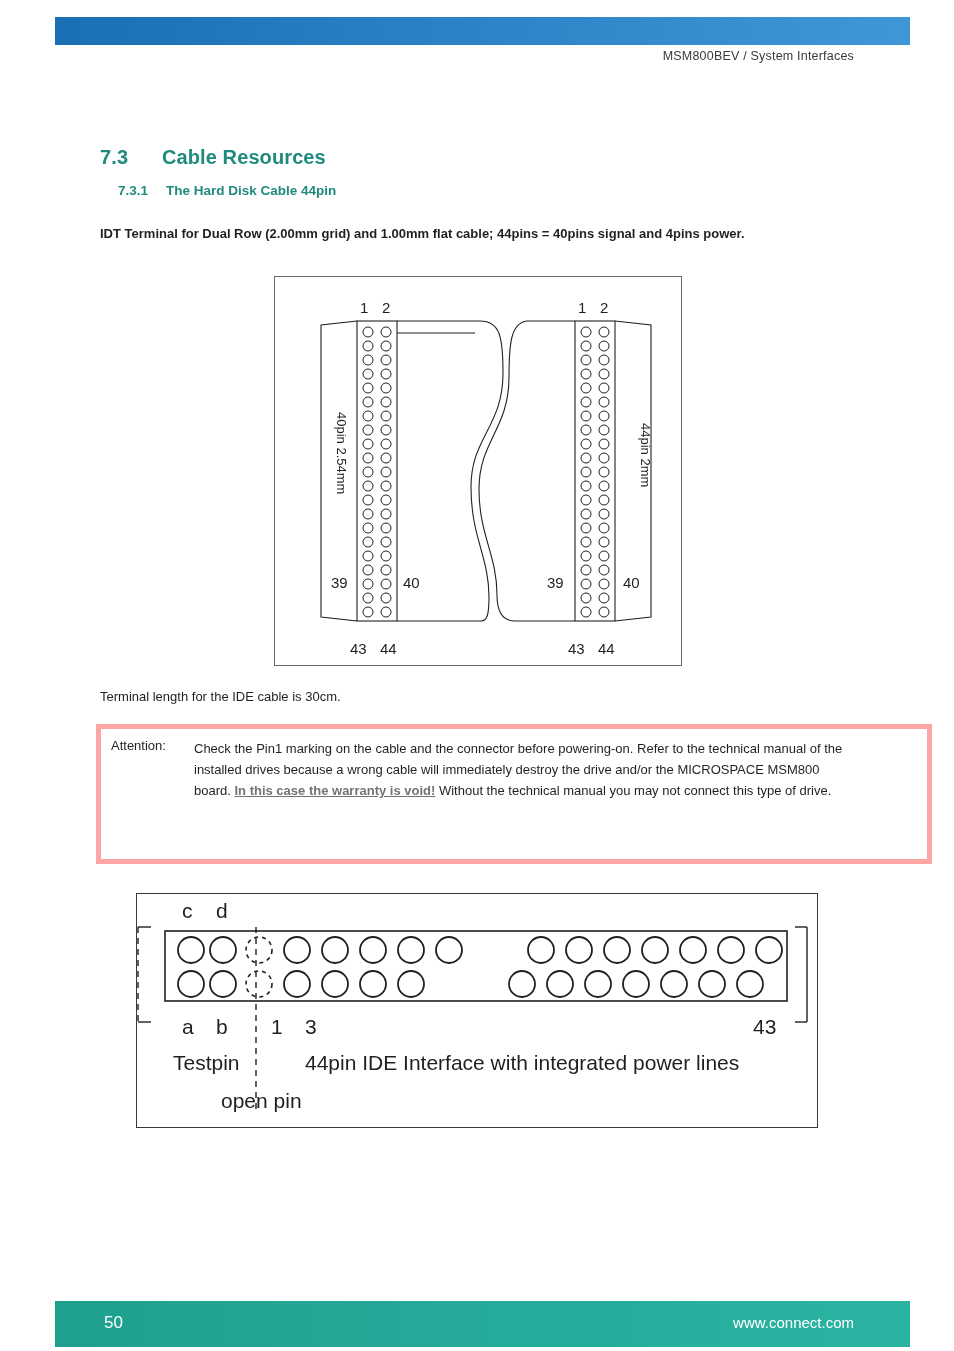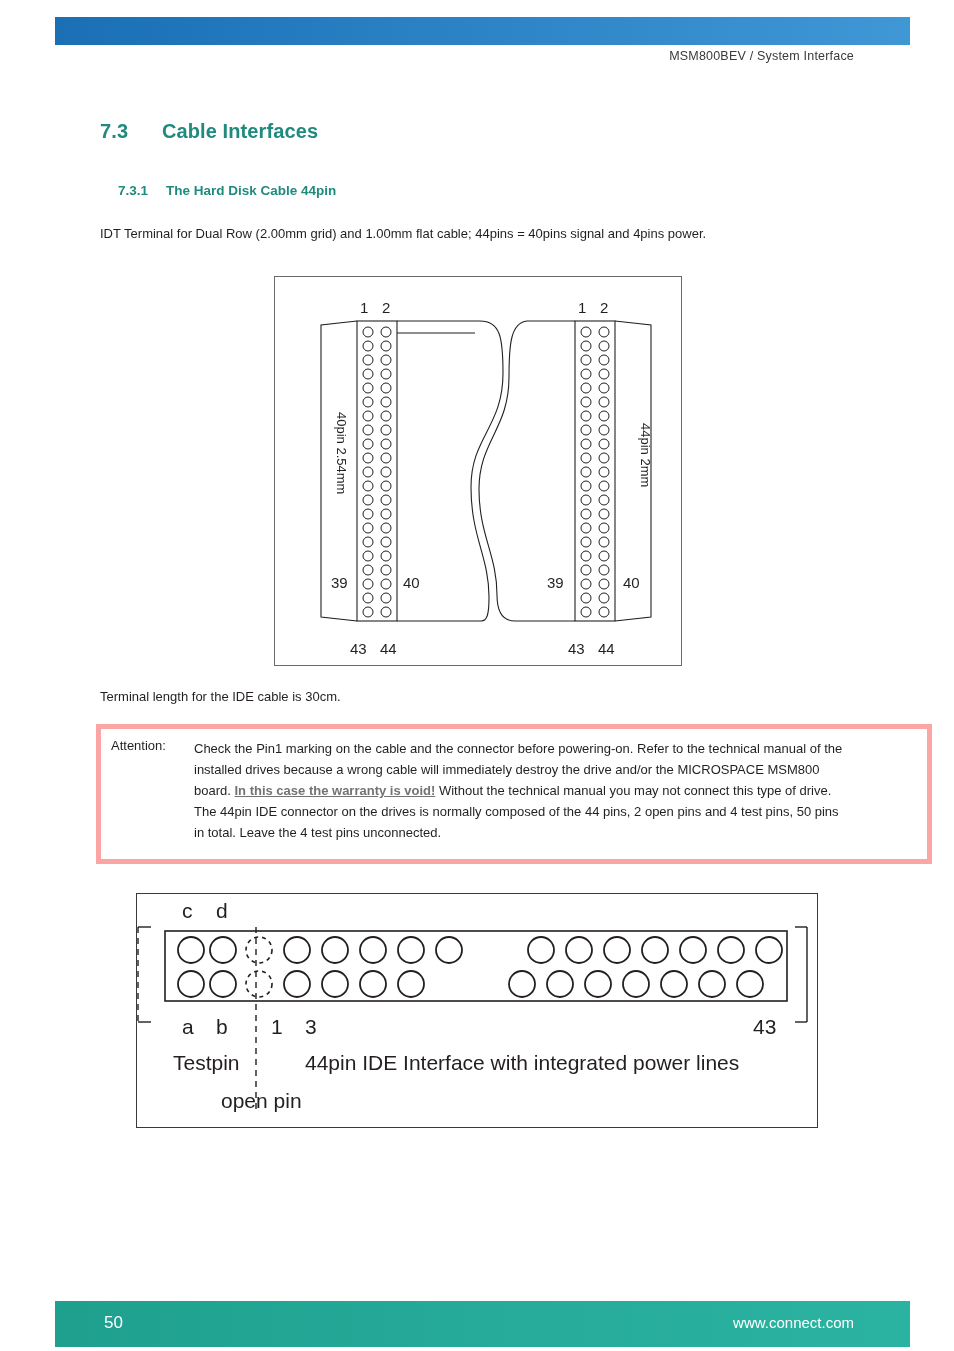--- a/index.html
+++ b/index.html
@@ -40,20 +40,21 @@
     left: 100px;
     top: 120px;
     font-size: 20px;
     font-weight: bold;
     color: #1f8a7d;
     letter-spacing: 0.1px;
   }
   .h-section .num {
     display: inline-block;
     width: 62px;
+    margin-top: 26px;
   }
   .h-sub {
     position: absolute;
     left: 100px;
     top: 183px;
     font-size: 13.5px;
     font-weight: bold;
     color: #1f8a7d;
     text-align: center;
   }
@@ -62,20 +63,21 @@
     width: 66px;
   }
 
   .intro-para {
     position: absolute;
     left: 100px;
     top: 225px;
     width: 740px;
     font-size: 13px;
     line-height: 18px;
+    font-weight: bold;
   }
 
   .max-len-para {
     position: absolute;
     left: 100px;
     top: 689px;
     width: 740px;
     font-size: 13px;
   }
 
@@ -152,24 +154,24 @@
     right: 100px;
     top: 1314px;
     font-size: 15px;
     color: #ffffff;
   }
 </style>
 </head>
 <body>
 
 <div class="header-bar"></div>
-<div class="header-text">MSM800BEV / System Interface</div>
+<div class="header-text">MSM800BEV / System Interfaces</div>
 
 <div class="h-section">
-  <span class="num">7.3</span><span>Cable Interfaces</span>
+  <span class="num">7.3</span><span>Cable Resources</span>
 </div>
 
 <div class="h-sub">
   <span class="num">7.3.1</span><span>The Hard Disk Cable 44pin</span>
 </div>
 
 <div class="intro-para">IDT Terminal for Dual Row (2.00mm grid) and 1.00mm flat cable; 44pins = 40pins signal and 4pins power.</div>
 
 <div class="fig1">
   <svg width="404" height="386" viewBox="0 0 404 386" xmlns="http://www.w3.org/2000/svg">
@@ -299,21 +301,20 @@
     </g>
   </svg>
 </div>
 
 <div class="max-len-para">Terminal length for the IDE cable is 30cm.</div>
 
 <div class="attention-box">
   <div class="attn-label">Attention:</div>
   <div class="attn-body">
     <span>Check the </span><b>Pin1</b><span> marking on the cable and the connector before powering-on. Refer to the technical manual of the installed drives because a wrong cable will immediately destroy the drive and/or the MICROSPACE MSM800 board. </span><span class="attn-red">In this case the warranty is void!</span><span> Without the technical manual you may not connect this type of drive.</span>
-    <div style="margin-top:0px">The 44pin IDE connector on the drives is normally composed of the 44 pins, 2 open pins and 4 test pins, 50 pins in total. Leave the 4 test pins unconnected.</div>
   </div>
 </div>
 
 <div class="fig2">
   <svg width="680" height="233" viewBox="0 0 680 233" xmlns="http://www.w3.org/2000/svg">
 
     <g fill="none" stroke="#231f20" stroke-width="1.6">
       <rect x="28" y="37" width="622" height="70"></rect>
     </g>
 

